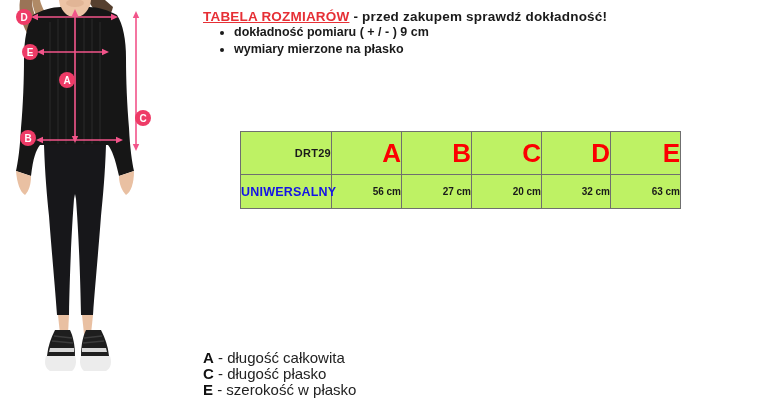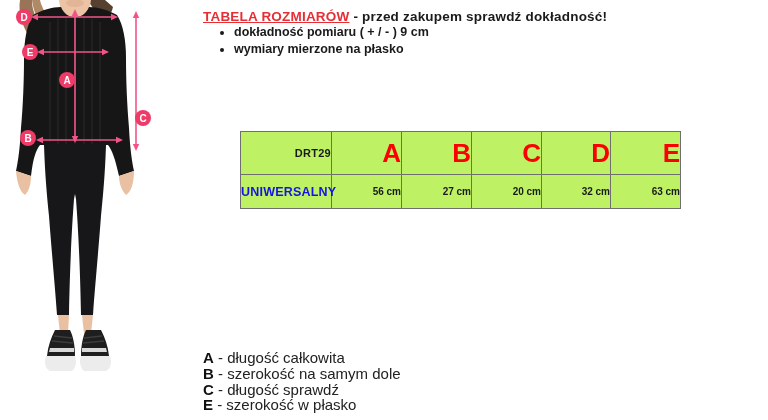--- a/index.html
+++ b/index.html
@@ -227,23 +227,20 @@
       <td class="value-cell">63 cm</td>
     </tr>
   </tbody>
     </table>
 
   <div class="legend">
     <div class="legend-row">
       <span class="lg-letter">A</span><span> - </span><span>długość całkowita</span>
     </div>
     <div class="legend-row">
-      <span class="lg-letter">B</span><span> - </span><span>szerokość na samym dole</span>
-    </div>
-    <div class="legend-row">
-      <span class="lg-letter">C</span><span> - </span><span>długość sprawdź</span>
+      <span class="lg-letter">C</span><span> - </span><span>długość płasko</span>
     </div>
     <div class="legend-row">
       <span class="lg-letter">E</span><span> - </span><span>szerokość w płasko</span>
     </div>
   </div>
 
 </div>
 
 </body></html>

